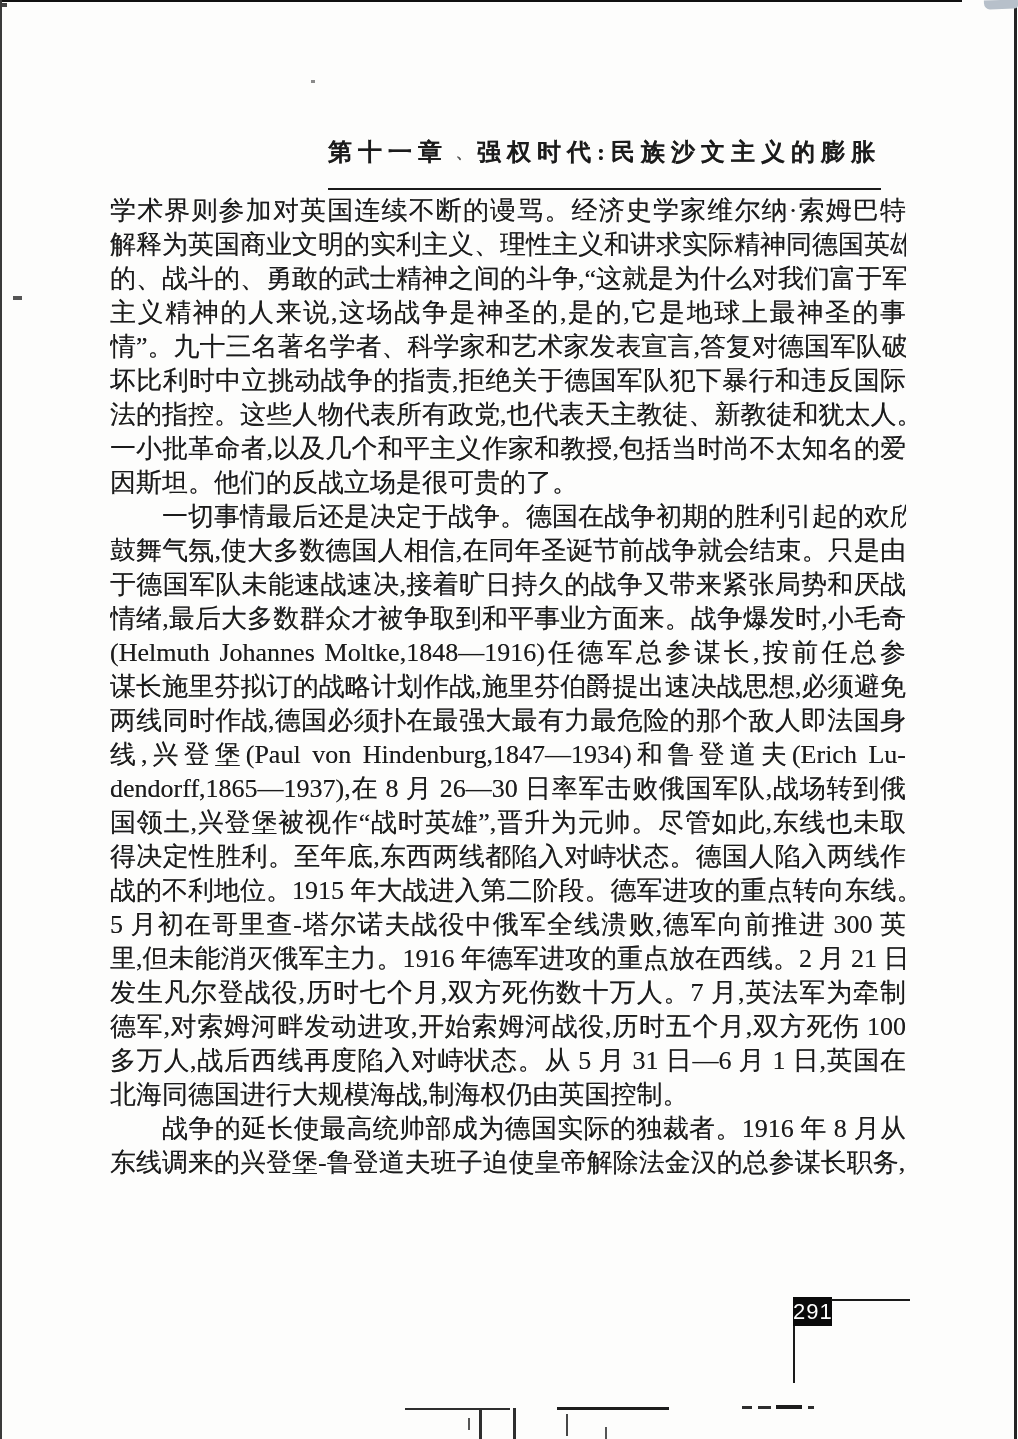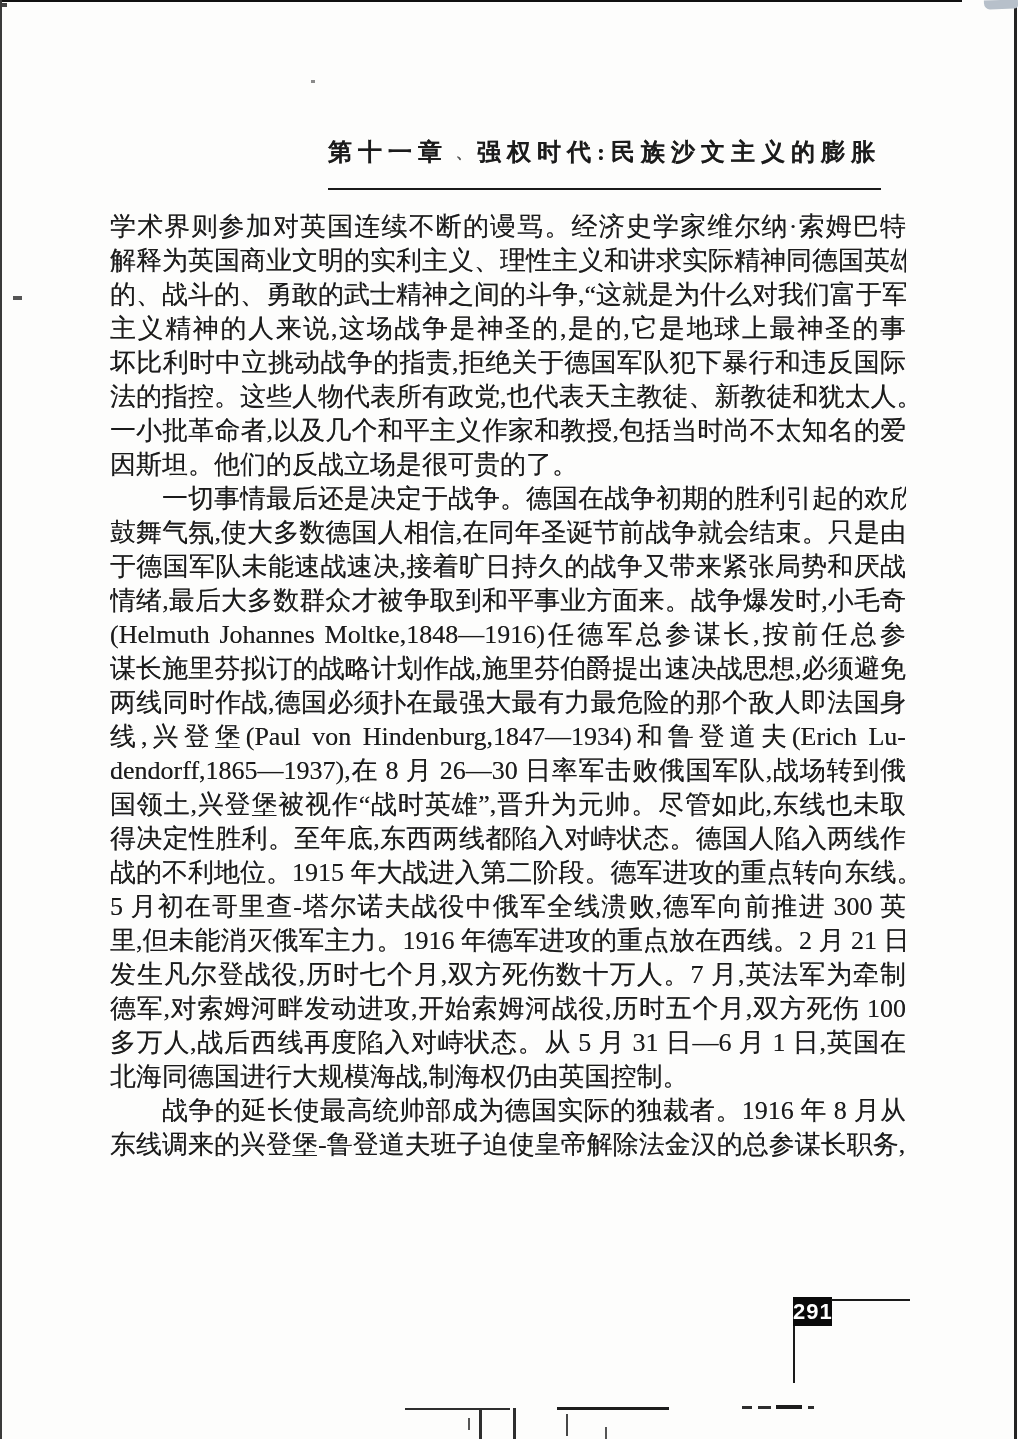--- a/index.html
+++ b/index.html
@@ -26,36 +26,35 @@
     letter-spacing:6px;white-space:nowrap;
     padding-bottom:20px;border-bottom:2px solid #1b1b1b;
     text-shadow:0 0 0.5px rgba(0,0,0,.55);
   }
   .header .sep{font-size:15px;color:#555;margin:0 6px 0 8px;vertical-align:2px;letter-spacing:0;}
 
   
   .body{
     position:absolute;left:110px;top:194px;width:796px;
     text-shadow:0 0 0.6px rgba(0,0,0,.5);
-    margin-top:16px;
   }
   .text-line{
     height:34px;line-height:34px;font-size:26px;
     text-align:justify;text-align-last:justify;
     overflow:hidden;white-space:nowrap;
   }
   .text-line.last{text-align-last:left;}
   .text-line.indent{text-indent:52px;}
 
   
   .badge{
     position:absolute;left:793px;top:1297px;width:39px;height:29px;
     background:#0a0a0a;color:#fff;
     font-family:"Liberation Sans","DejaVu Sans",sans-serif;
-    font-size:22px;font-weight:700;line-height:29px;text-align:center;letter-spacing:1px;
+    font-size:22px;font-weight:400;line-height:29px;text-align:center;letter-spacing:1px;
   }
   .badge-hline{position:absolute;left:831px;top:1299px;width:79px;height:2px;background:#1a1a1a;}
   .badge-vline{position:absolute;left:793px;top:1326px;width:2px;height:57px;background:#1a1a1a;}
 
   
   .art{position:absolute;background:#2e2e2e;}
 </style>
 </head>
 <body>
 
@@ -71,20 +70,21 @@
 
   <div class="header">
     <span>第十一章</span><span class="sep">、</span><span>强权时代:民族沙文主义的膨胀</span>
   </div>
 
   <div class="body" id="body-text">
       <div class="text-line">学术界则参加对英国连续不断的谩骂。经济史学家维尔纳·索姆巴特</div>
       <div class="text-line">解释为英国商业文明的实利主义、理性主义和讲求实际精神同德国英雄</div>
       <div class="text-line">的、战斗的、勇敢的武士精神之间的斗争,“这就是为什么对我们富于军国</div>
       <div class="text-line">主义精神的人来说,这场战争是神圣的,是的,它是地球上最神圣的事</div>
+      <div class="text-line">情”。九十三名著名学者、科学家和艺术家发表宣言,答复对德国军队破</div>
       <div class="text-line">坏比利时中立挑动战争的指责,拒绝关于德国军队犯下暴行和违反国际</div>
       <div class="text-line">法的指控。这些人物代表所有政党,也代表天主教徒、新教徒和犹太人。</div>
       <div class="text-line">一小批革命者,以及几个和平主义作家和教授,包括当时尚不太知名的爱</div>
       <div class="text-line last">因斯坦。他们的反战立场是很可贵的了。</div>
       <div class="text-line indent">一切事情最后还是决定于战争。德国在战争初期的胜利引起的欢欣</div>
       <div class="text-line">鼓舞气氛,使大多数德国人相信,在同年圣诞节前战争就会结束。只是由</div>
       <div class="text-line">于德国军队未能速战速决,接着旷日持久的战争又带来紧张局势和厌战</div>
       <div class="text-line">情绪,最后大多数群众才被争取到和平事业方面来。战争爆发时,小毛奇</div>
       <div class="text-line">(Helmuth Johannes Moltke,1848—1916)任德军总参谋长,按前任总参</div>
       <div class="text-line">谋长施里芬拟订的战略计划作战,施里芬伯爵提出速决战思想,必须避免</div>

